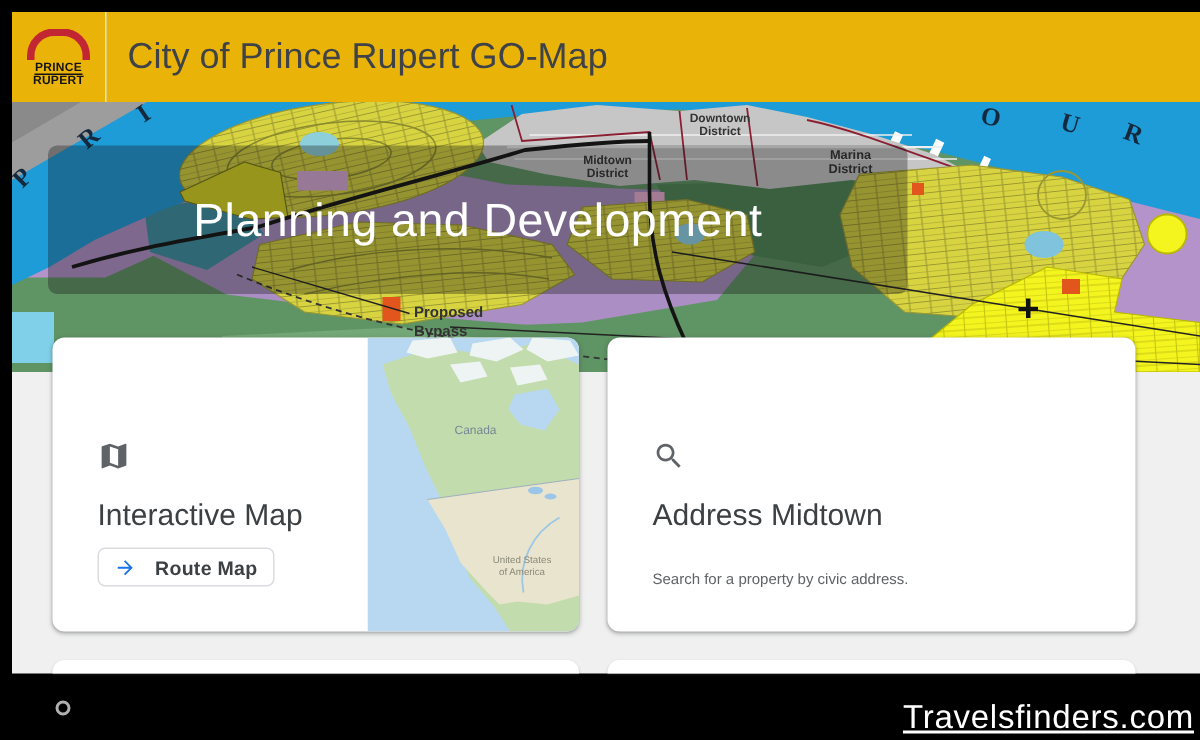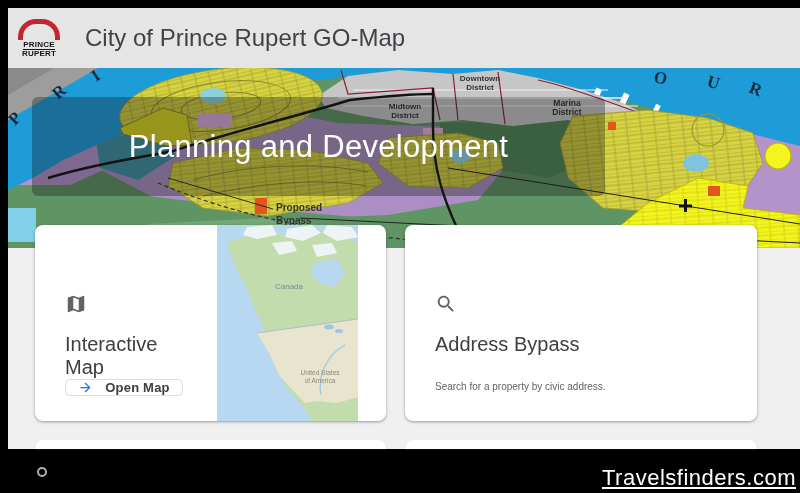--- a/index.html
+++ b/index.html
@@ -4,21 +4,21 @@
 <style>
   html,body{margin:0;padding:0;}
   body{
     width:800px;height:493px;position:relative;overflow:hidden;
     background:#000;font-family:"Liberation Sans",sans-serif;
     -webkit-font-smoothing:antialiased;
   }
   .content{position:absolute;left:8px;top:8px;width:792px;}
 
   
-  .header{height:60px;background:#e5e5e5;display:flex;align-items:stretch;}
+  .header{height:60px;background:#eab308;display:flex;align-items:stretch;}
   .logo-box{width:62px;display:flex;align-items:center;justify-content:center;border-right:1px solid #e4e4e4;}
   .logo{display:flex;flex-direction:column;align-items:center;}
   .logo-arc{width:32px;height:16px;border:5px solid #c22632;border-bottom:none;border-radius:18px 18px 0 0;margin-bottom:1px;}
   .logo-word{font-size:8px;font-weight:700;line-height:8px;letter-spacing:.2px;color:#141414;border-bottom:1.5px solid #141414;}
   .header-title{align-self:center;margin-left:14px;font-size:24px;color:#3f4347;}
 
   
   .banner{position:relative;height:180px;overflow:hidden;background:#5f9464;}
   .banner svg{position:absolute;inset:0;display:block;}
   .banner-overlay{
@@ -42,21 +42,21 @@
   .card-icon svg{width:22px;height:22px;display:block;fill:currentColor;}
   .card-title{margin-top:18px;font-size:20px;color:#3c4043;}
   .card-desc{margin-top:22px;font-size:10px;color:#5f6368;line-height:17px;}
   .card-btn{
     margin-top:auto;align-self:flex-start;display:inline-flex;align-items:center;justify-content:center;gap:12px;
     min-width:118px;height:26px;padding:0 10px;box-sizing:border-box;background:#fff;border:1px solid #dadce0;
     border-radius:5px;cursor:pointer;font-family:"Liberation Sans",sans-serif;
     font-size:13px;font-weight:700;color:#3c4043;letter-spacing:.2px;
   }
   .card-btn svg{width:15px;height:15px;fill:#1a73e8;display:block;}
-  .card-thumb{width:169px;height:196px;flex:none;}
+  .card-thumb{width:141px;height:196px;flex:none;}
   .card-thumb svg{display:block;}
 
   .row2-card{position:absolute;top:192px;height:9px;background:#fff;border-radius:8px 8px 0 0;
     box-shadow:0 1px 2px rgba(60,64,67,.3);}
   .row2-left{left:27px;width:351px;}
   .row2-right{left:397px;width:352px;}
 
   
   .gear{position:absolute;left:37px;top:467px;width:6px;height:6px;border:2px solid #cfcfcf;border-radius:50%;opacity:.85;}
   .watermark{position:absolute;right:4px;bottom:2px;font-size:22px;color:#ffffff;letter-spacing:.5px;text-decoration:underline;}
@@ -214,21 +214,21 @@
           <span class="card-icon">
             <svg viewBox="0 0 24 24">
                 <path d="M20.5 3l-.16.03L15 5.1 9 3 3.36 4.9c-.21.07-.36.25-.36.48V20.5c0 .28.22.5.5.5l.16-.03L9 18.9l6 2.1 5.64-1.9c.21-.07.36-.25.36-.48V3.5c0-.28-.22-.5-.5-.5zM15 19l-6-2.11V5l6 2.11V19z"></path>
               </svg>
           </span>
           <div class="card-title">Interactive Map</div>
           <button class="card-btn">
             <svg viewBox="0 0 24 24">
                 <path d="M12 4l-1.41 1.41L16.17 11H4v2h12.17l-5.58 5.59L12 20l8-8z"></path>
               </svg>
-            <span>Open Map</span>
+            <span>Route Map</span>
           </button>
         </div>
         <div class="card-thumb">
           <svg viewBox="0 0 141 196" width="141" height="196" preserveAspectRatio="none">
             <rect width="141" height="196" fill="#b7d8f0"></rect>
 
             <polygon points="10,18 45,6 80,12 110,4 141,18 141,196 95,196 85,180 68,160 58,135 50,110 38,85 28,60 16,38" fill="#c3dcae"></polygon>
 
             <g fill="#eef4f3">
               <polygon points="30,2 55,0 60,10 40,14 26,10"></polygon>
@@ -256,21 +256,21 @@
         </div>
       </div>
 
       <div class="card card-2">
         <div class="card-body">
           <span class="card-icon">
             <svg viewBox="0 0 24 24">
                 <path d="M15.5 14h-.79l-.28-.27C15.41 12.59 16 11.11 16 9.5 16 5.91 13.09 3 9.5 3S3 5.91 3 9.5 5.91 16 9.5 16c1.61 0 3.09-.59 4.23-1.57l.27.28v.79l5 4.99L20.49 19l-4.99-5zm-6 0C7.01 14 5 11.99 5 9.5S7.01 5 9.5 5 14 7.01 14 9.5 11.99 14 9.5 14z"></path>
               </svg>
           </span>
-          <div class="card-title">Address Bypass</div>
+          <div class="card-title">Address Midtown</div>
           <div class="card-desc">Search for a property by civic address.</div>
         </div>
       </div>
     </div>
 
     <div class="row2-card row2-left"></div>
     <div class="row2-card row2-right"></div>
   </div>
 
 </div>

